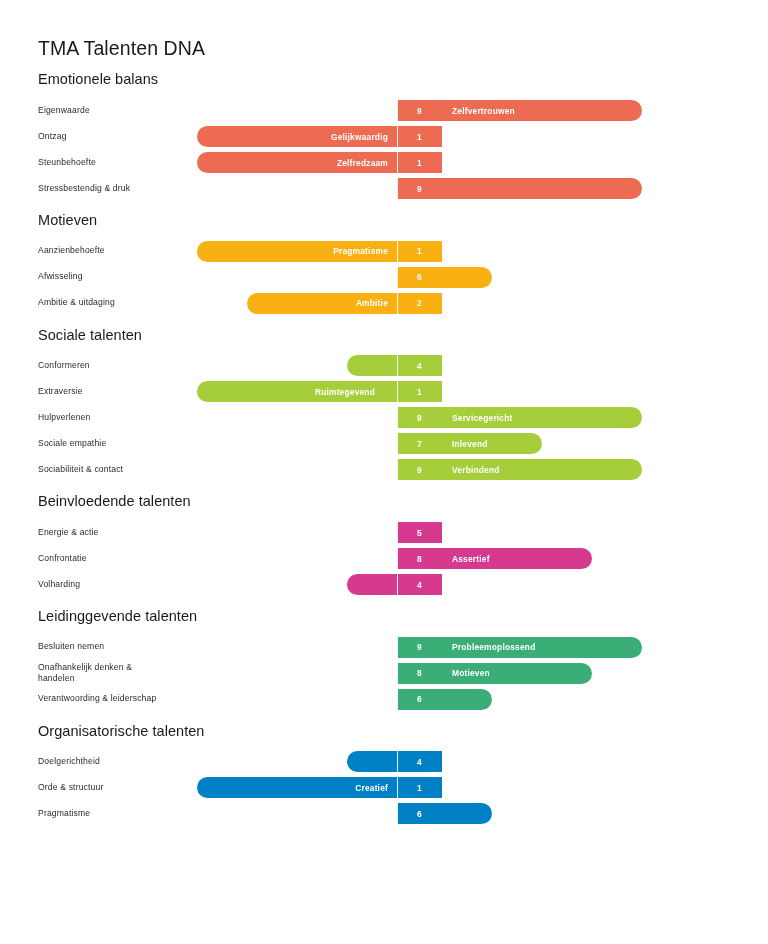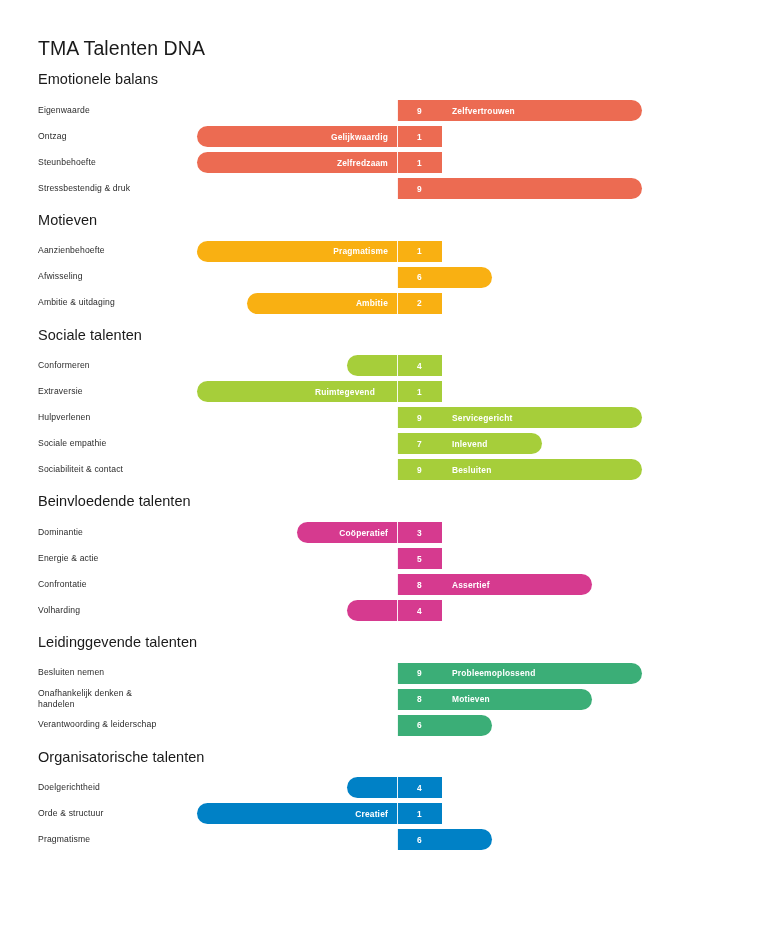--- a/index.html
+++ b/index.html
@@ -231,37 +231,27 @@
               <div class="lbl on-right" style="left: 45px; width: 100px;">Inlevend</div>
             </div>
           </div>
         </div>
         <div class="row">
           <div class="row-label">Sociabiliteit &amp; contact</div>
           <div class="track">
             <div class="bar right" style="--c: #A6CE3A; left: 199px; width: 245px;">
               <div class="ext" style="width: 245px; left: 0px;"></div>
               <div class="numcell" style="left: 0px;">9</div>
-              <div class="lbl on-right" style="left: 45px; width: 200px;">Besluiten</div>
+              <div class="lbl on-right" style="left: 45px; width: 200px;">Verbindend</div>
             </div>
           </div>
         </div>
       </div>
       <div class="section">
         <div class="section-head">Beinvloedende talenten</div>
-        <div class="row">
-          <div class="row-label">Dominantie</div>
-          <div class="track">
-            <div class="bar left" style="--c: #D63A8F; left: 99px; width: 145px;">
-              <div class="ext" style="width: 100px; right: 45px;"></div>
-              <div class="numcell" style="right: 0px;">3</div>
-              <div class="lbl on-left" style="right: 45px; width: 100px;">Coöperatief</div>
-            </div>
-          </div>
-        </div>
         <div class="row">
           <div class="row-label">Energie &amp; actie</div>
           <div class="track">
             <div class="bar right" style="--c: #D63A8F; left: 199px; width: 45px;">
               <div class="numcell" style="left: 0px;">5</div>
             </div>
           </div>
         </div>
         <div class="row">
           <div class="row-label">Confrontatie</div>

